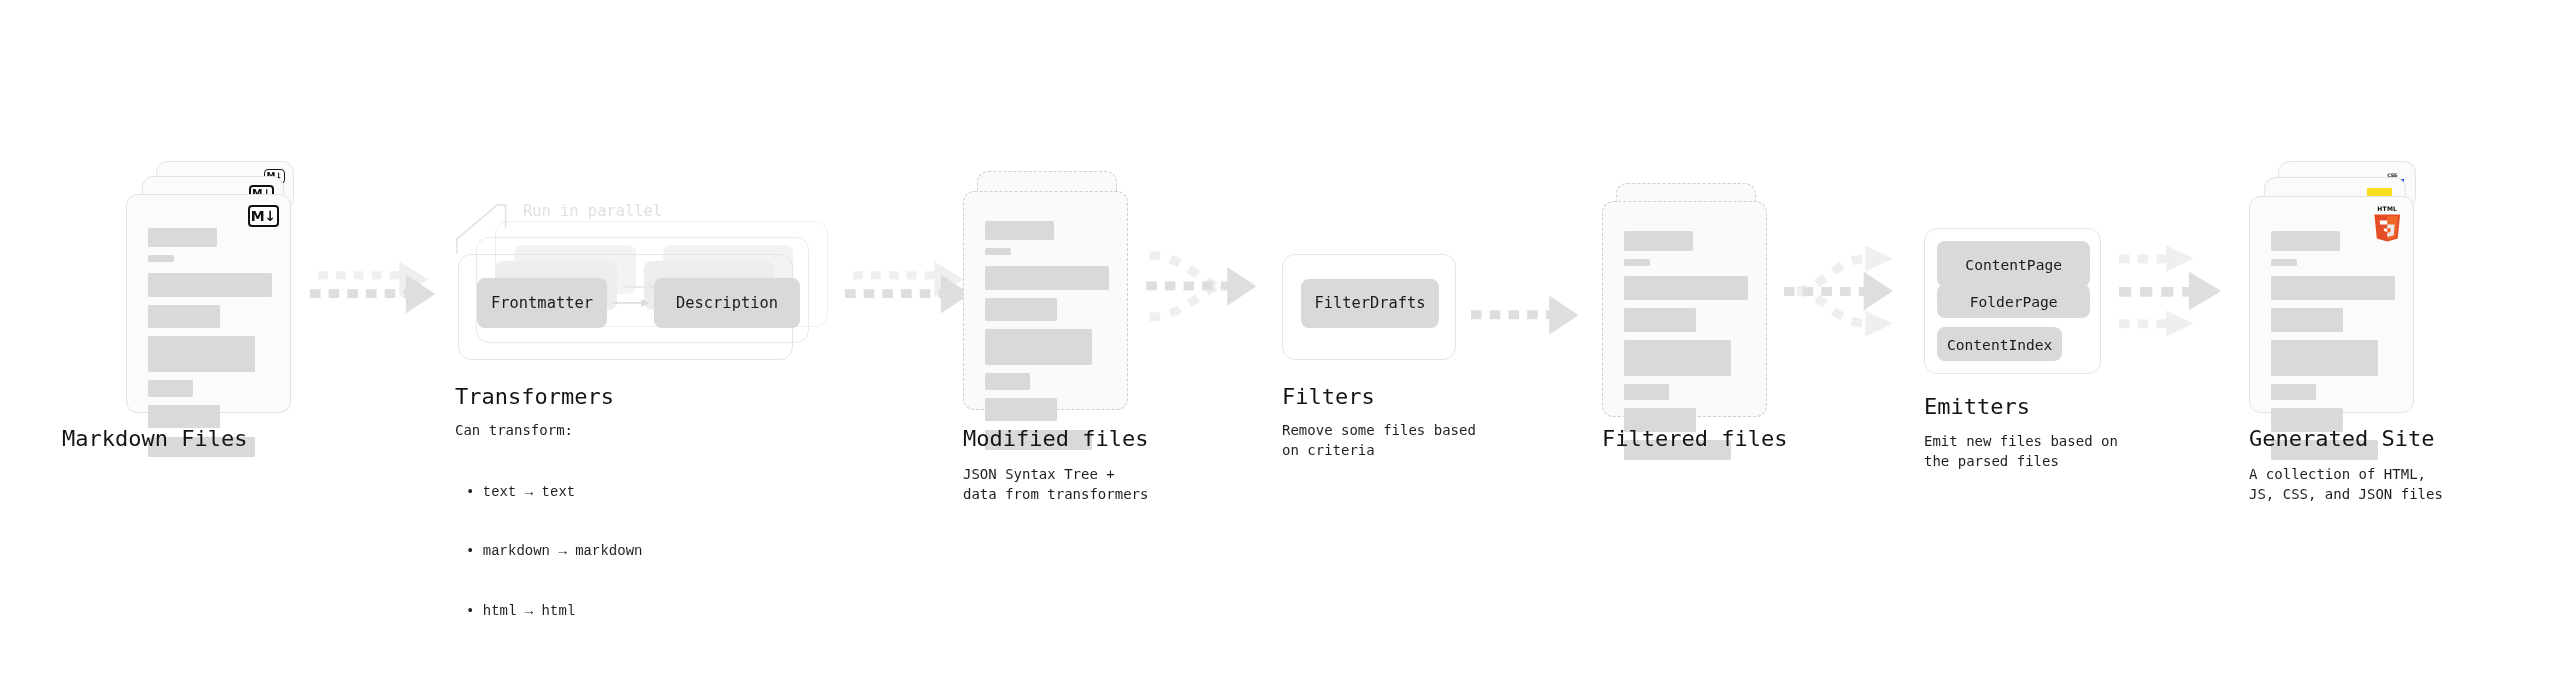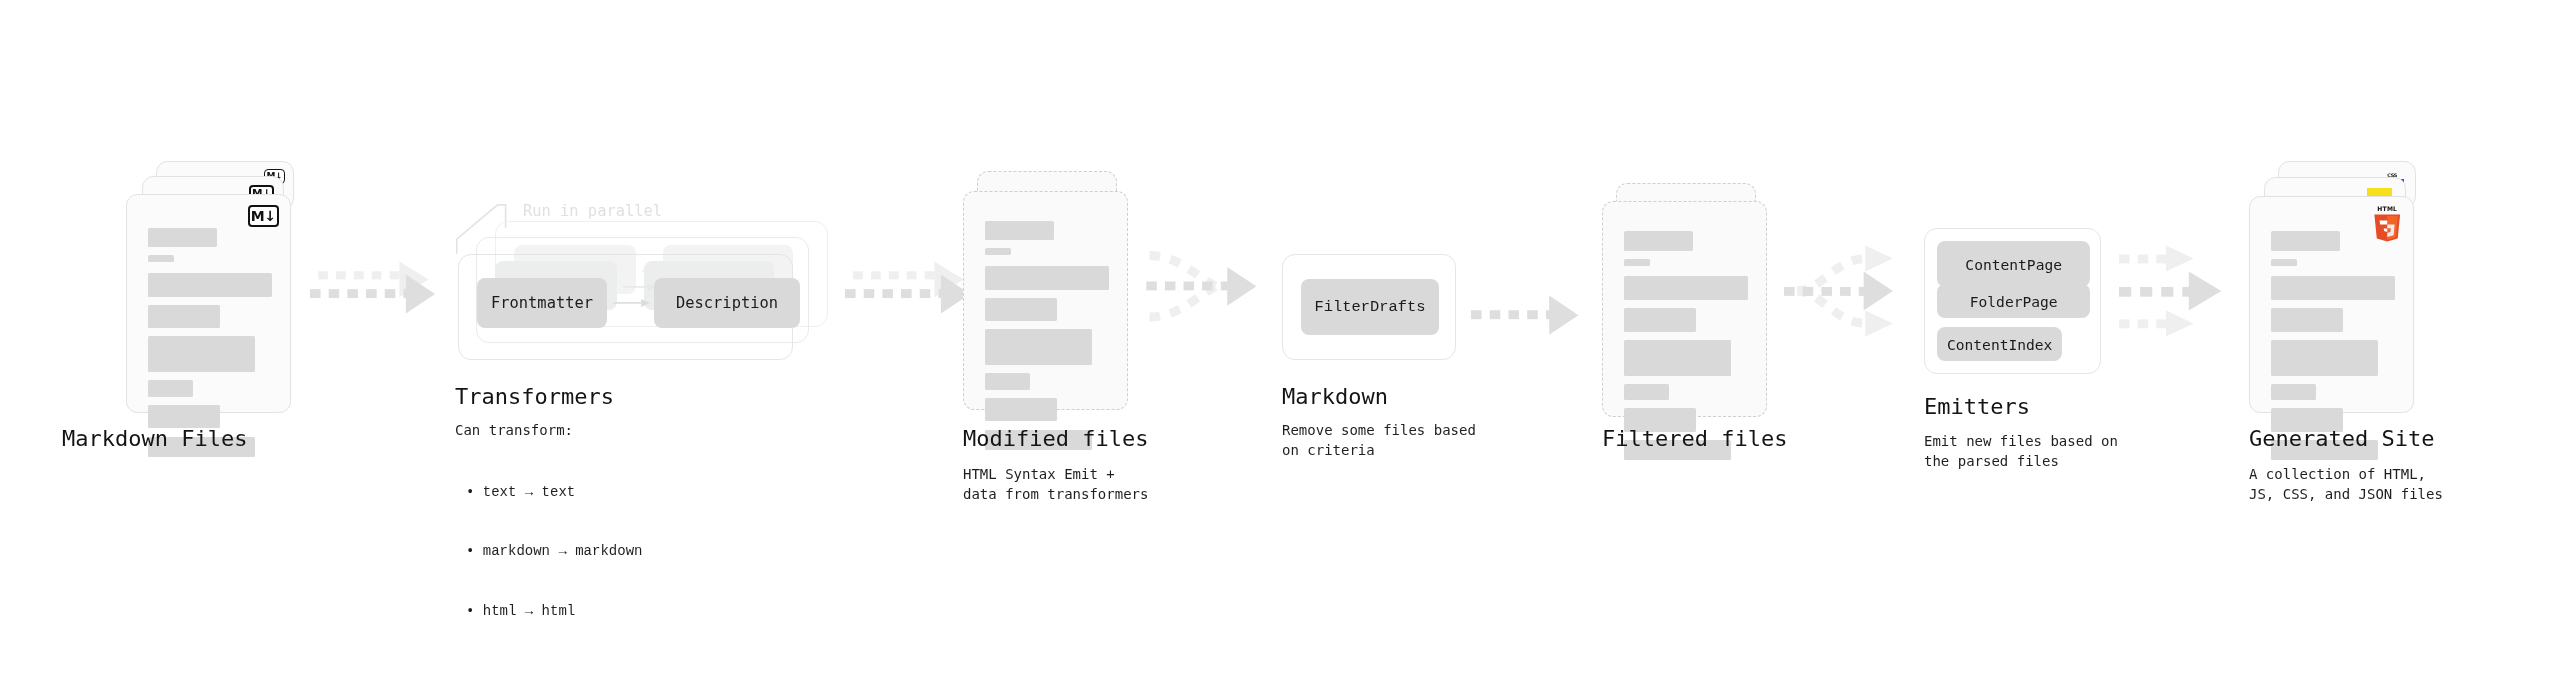--- a/index.html
+++ b/index.html
@@ -241,42 +241,42 @@
         <div class="sk" style="width:100%;height:23.6px;margin-top:10.6px;"></div>
         <div class="sk" style="width:58%;height:23.6px;margin-top:8.1px;"></div>
         <div class="sk" style="width:86%;height:36px;margin-top:8.1px;"></div>
         <div class="sk" style="width:36%;height:16.3px;margin-top:8.1px;"></div>
         <div class="sk" style="width:58%;height:23.6px;margin-top:8.1px;"></div>
         <div class="sk" style="width:86%;height:20.3px;margin-top:8.1px;"></div>
       </div>
     </div>
   </div>
   <div class="cap-title" style="left:963px; top:426px;">Modified files</div>
-  <div class="cap-sub" style="left:963px; top:465px;">HTML Syntax Emit +
+  <div class="cap-sub" style="left:963px; top:465px;">JSON Syntax Tree +
 data from transformers</div>
 
   <svg class="node" style="left:1146px; top:241px;" width="122" height="89" viewBox="0 0 150 110">
     <g stroke="#efefef" stroke-width="11" fill="none" stroke-dasharray="13 13" stroke-linecap="butt">
       <path d="M4 18 C 40 18, 62 44, 86 56"></path>
       <path d="M4 94 C 40 94, 62 68, 86 56"></path>
     </g>
     <g fill="#dedede">
       <rect x="0" y="50" width="13" height="11"></rect>
         <rect x="23" y="50" width="13" height="11"></rect>
       <rect x="46" y="50" width="13" height="11"></rect>
         <rect x="69" y="50" width="13" height="11"></rect>
       <rect x="92" y="50" width="13" height="11"></rect>
       <polygon points="100,32 136,56 100,80"></polygon>
     </g>
   </svg>
 
   <div class="group-box" style="left:1282px; top:254px; width:174px; height:106px; border-color:#e5e5e5;">
-    <div class="pill" style="left:18px; top:23.6px; width:138px; height:56px;font-family:Liberation Mono, monospace;">FilterDrafts</div>
-  </div>
-  <div class="cap-title" style="left:1282px; top:384px;">Markdown</div>
+    <div class="pill" style="left:18px; top:23.6px; width:138px; height:49px;">FilterDrafts</div>
+  </div>
+  <div class="cap-title" style="left:1282px; top:384px;">Filters</div>
   <div class="cap-sub" style="left:1282px; top:421px;">Remove some files based
 on criteria</div>
 
   <svg class="node" style="left:1471px; top:289px;" width="114" height="49" viewBox="0 0 140 60">
     <g fill="#dedede">
       <rect x="0" y="26" width="13" height="11"></rect>
         <rect x="23" y="26" width="13" height="11"></rect>
       <rect x="46" y="26" width="13" height="11"></rect>
         <rect x="69" y="26" width="13" height="11"></rect>
       <rect x="92" y="26" width="13" height="11"></rect>

